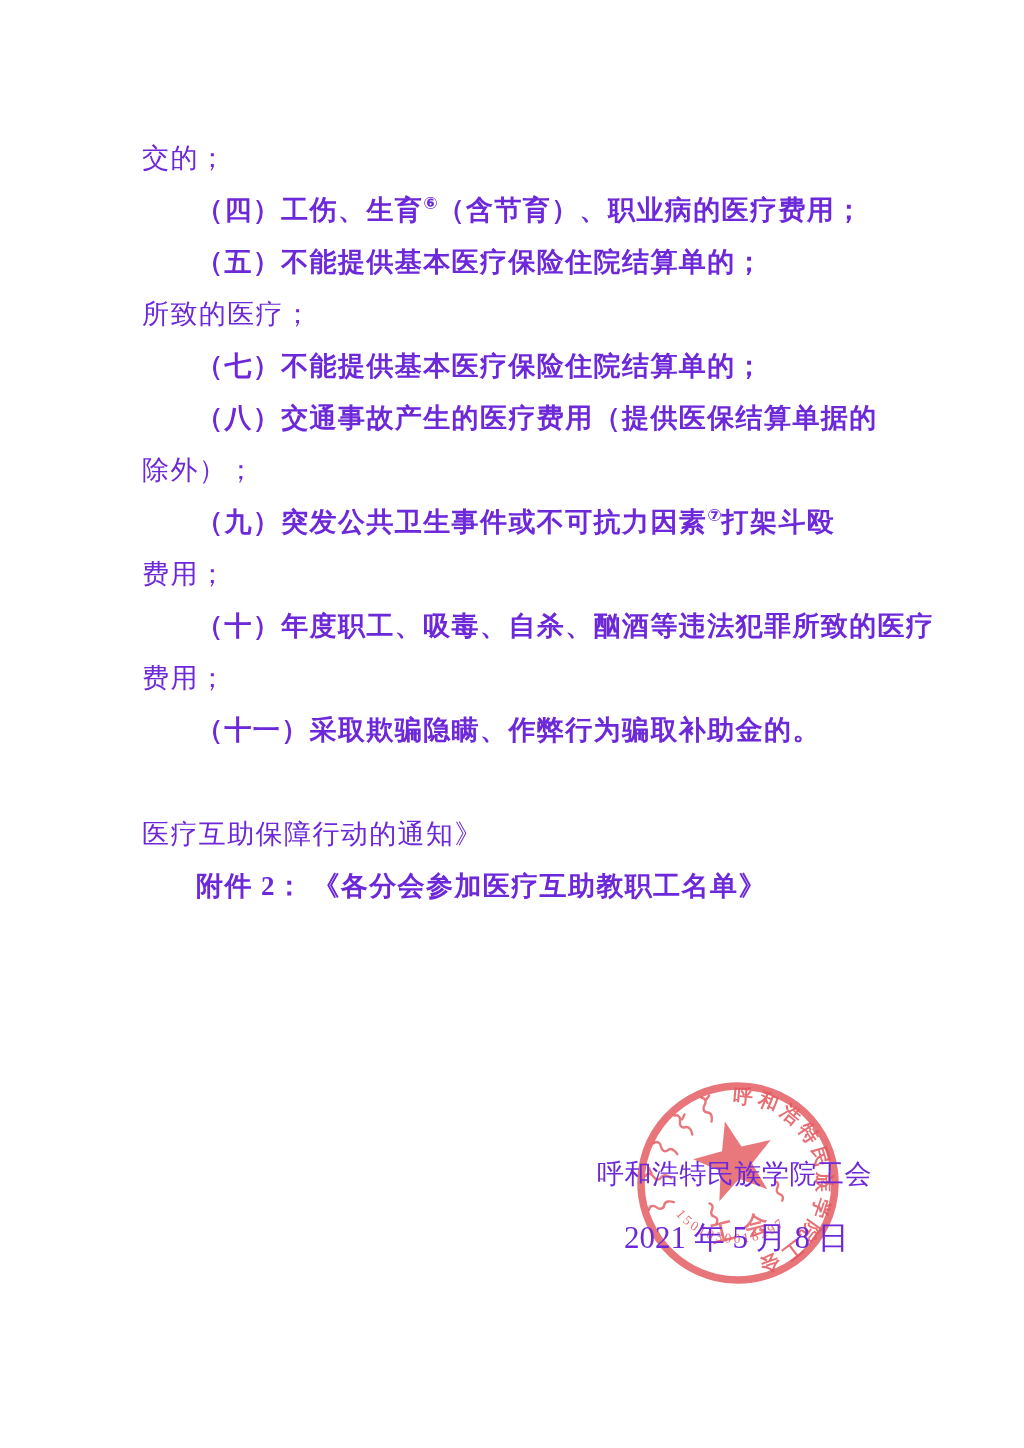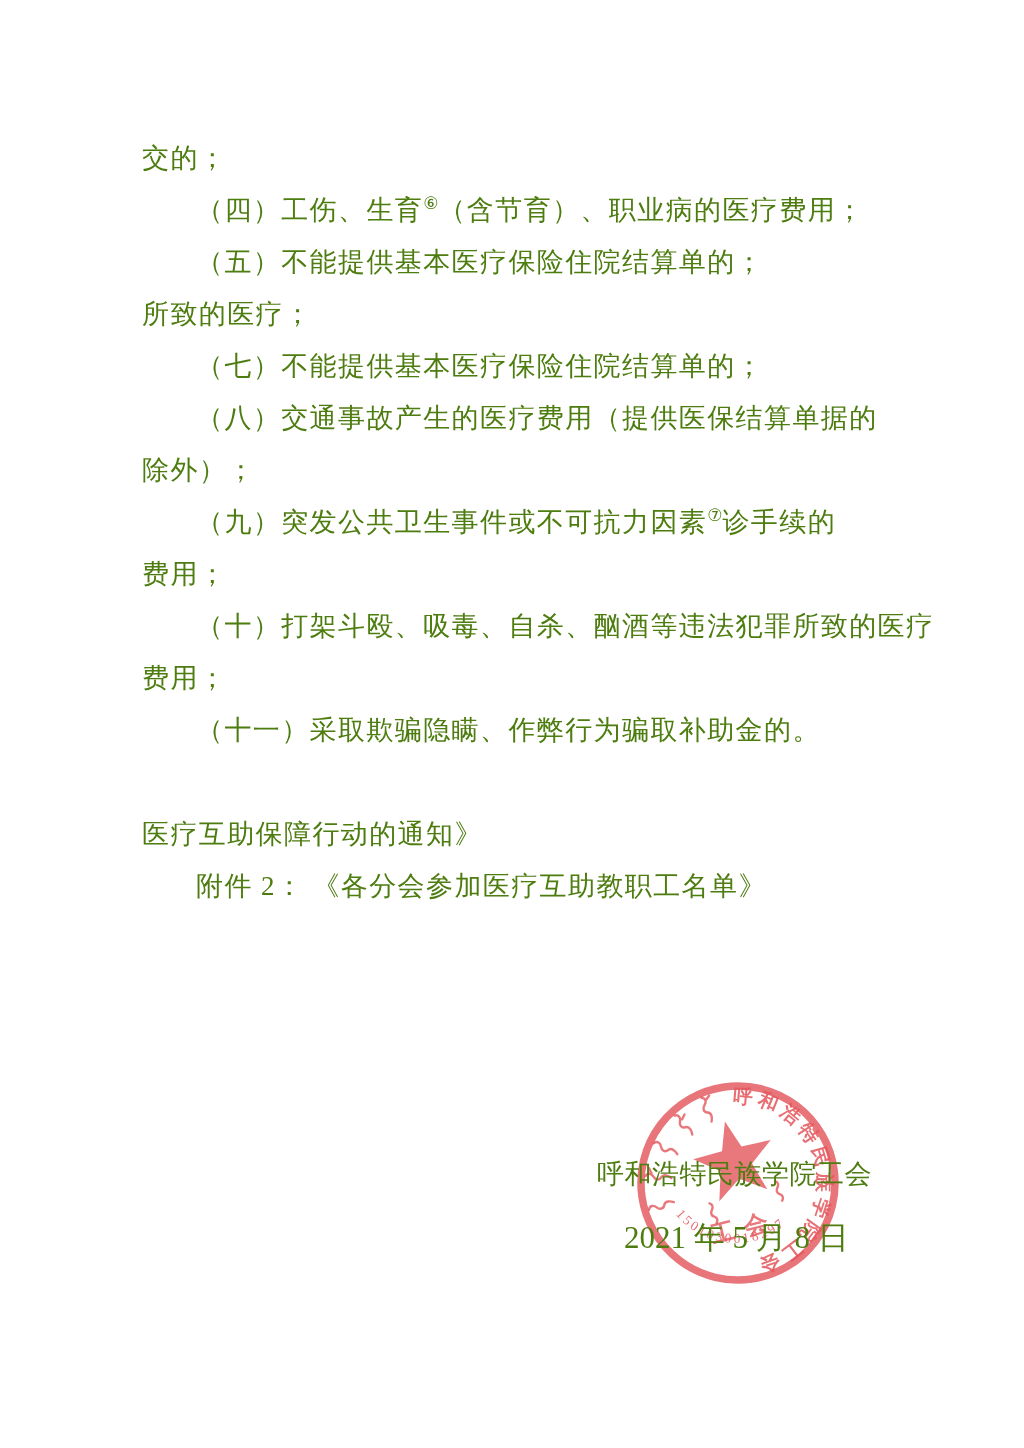--- a/index.html
+++ b/index.html
@@ -2,33 +2,33 @@
 <html><head>
 <meta charset="utf-8">
 <style>
   html,body{margin:0;padding:0;background:#e8e8e8;}
   .page{
     position:relative;
     width:1024px;height:1448px;
     background:#ffffff;
     overflow:hidden;
     font-family:"Liberation Serif","DejaVu Serif",serif;
-    color:#4d7c0f;
+    color:#6d28d9;
     margin:0 auto;
   }
   .doc{
     position:absolute;
     left:142px;top:132px;
     width:746px;
     font-size:27px;
     line-height:52px;
     letter-spacing:1.4px;
   }
   .line{height:52px;white-space:pre;}
-  .indent{padding-left:54px;}
+  .indent{padding-left:54px;font-weight:bold;}
   sup.fn{
     font-size:17px;
     letter-spacing:0;
     vertical-align:super;
     line-height:0;
     font-family:"DejaVu Sans","Liberation Serif",serif;
   }
   .signature{
     position:absolute;
     left:597px;top:1160px;
@@ -62,23 +62,23 @@
 <div class="page">
 
   <div class="doc">
     <div class="line">交的；</div>
     <div class="line indent"><span>（四）工伤、生育</span><sup class="fn">⑥</sup><span>（含节育）、职业病的医疗费用；</span></div>
     <div class="line indent">（五）不能提供基本医疗保险住院结算单的；</div>
     <div class="line">所致的医疗；</div>
     <div class="line indent">（七）不能提供基本医疗保险住院结算单的；</div>
     <div class="line indent">（八）交通事故产生的医疗费用（提供医保结算单据的</div>
     <div class="line">除外）；</div>
-    <div class="line indent"><span>（九）突发公共卫生事件或不可抗力因素</span><sup class="fn">⑦</sup><span>诊手续的</span></div>
+    <div class="line indent"><span>（九）突发公共卫生事件或不可抗力因素</span><sup class="fn">⑦</sup><span>打架斗殴</span></div>
     <div class="line">费用；</div>
-    <div class="line indent">（十）打架斗殴、吸毒、自杀、酗酒等违法犯罪所致的医疗</div>
+    <div class="line indent">（十）年度职工、吸毒、自杀、酗酒等违法犯罪所致的医疗</div>
     <div class="line">费用；</div>
     <div class="line indent">（十一）采取欺骗隐瞒、作弊行为骗取补助金的。</div>
     <div class="line"></div>
     <div class="line">医疗互助保障行动的通知》</div>
     <div class="line indent">附件 2： 《各分会参加医疗互助教职工名单》</div>
   </div>
 
   <svg class="seal" viewBox="0 0 274 274" xmlns="http://www.w3.org/2000/svg">
     <defs>
       <path id="ringPath" d="M 137,57 a 80,80 0 1 1 -0.05,0" fill="none"></path>

